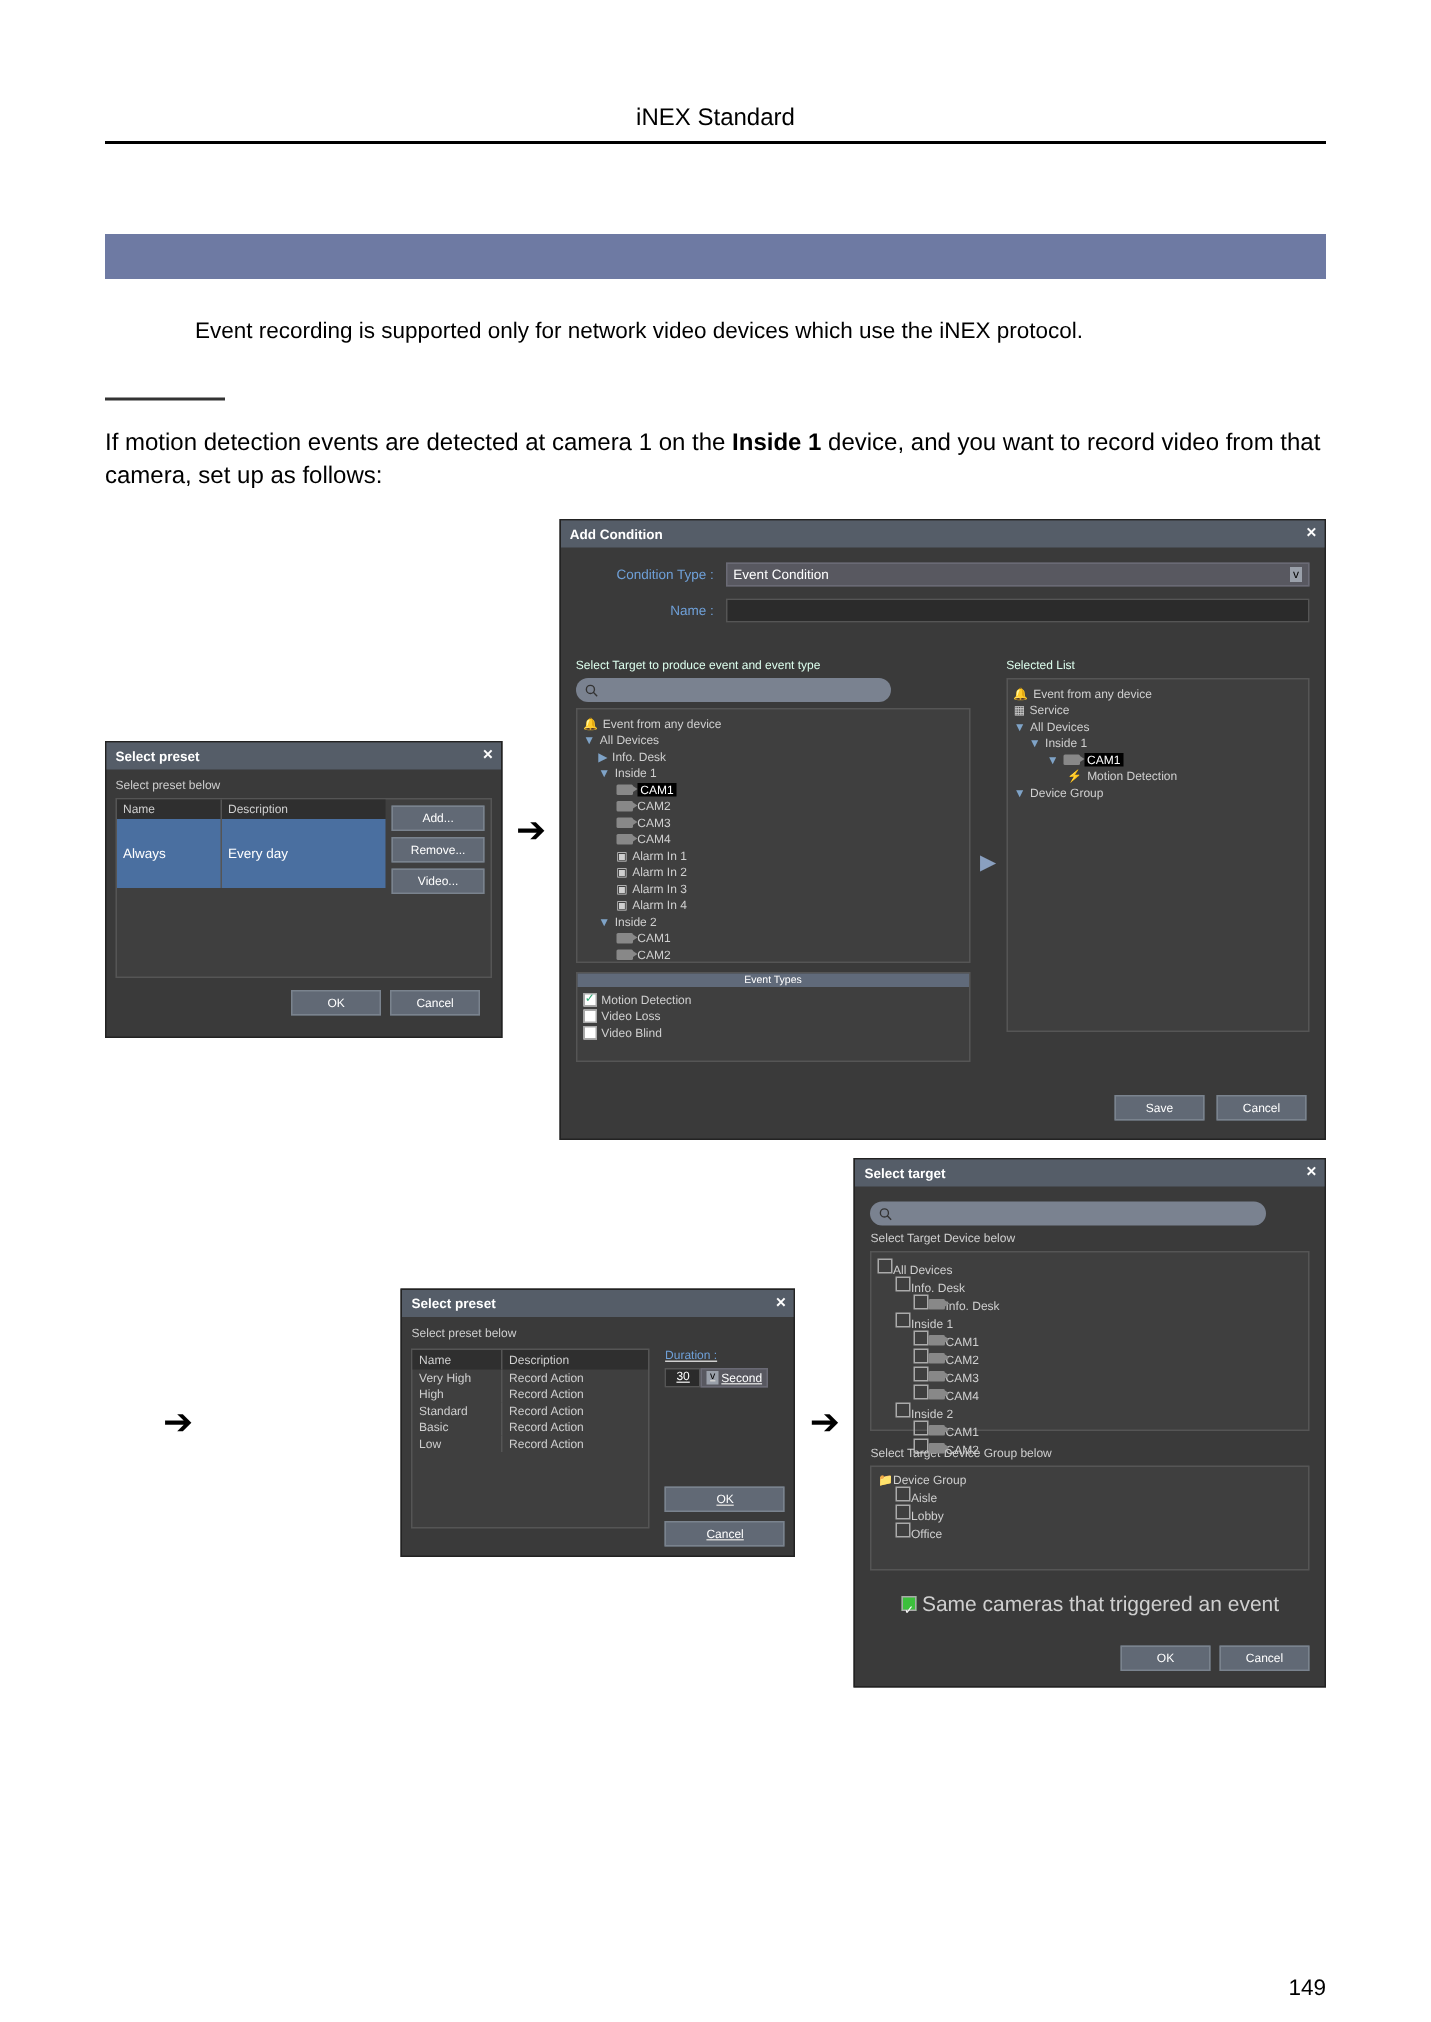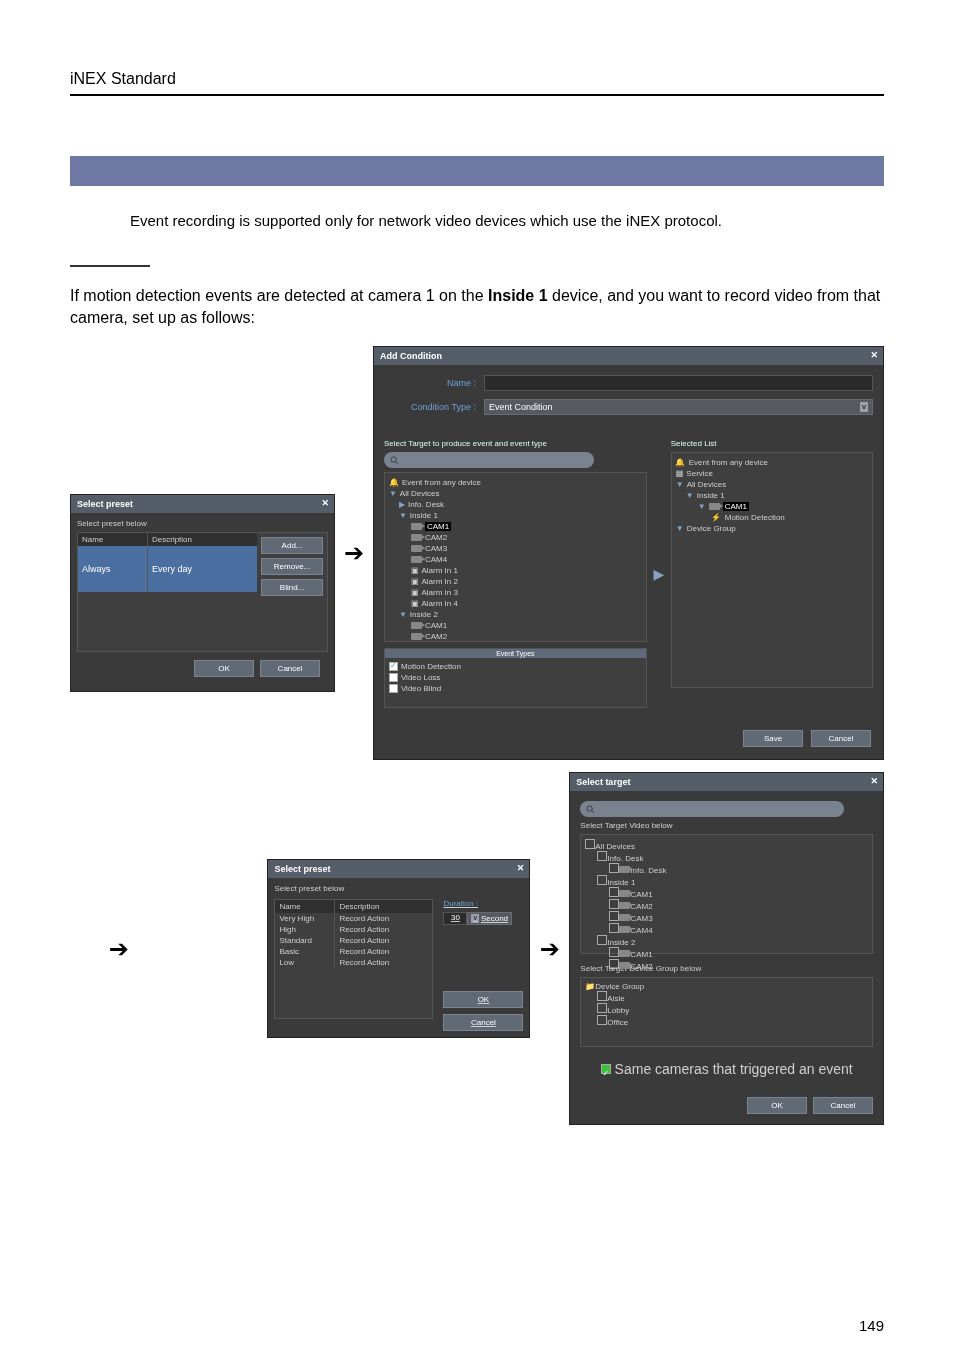--- a/index.html
+++ b/index.html
@@ -8,21 +8,21 @@
     height: 1348px;
     background: #fff;
     font-family: Arial, sans-serif;
     color: #000;
     position: relative;
   }
   .page {
     padding: 70px 70px 0 70px;
   }
   .header-right {
-    text-align: left;
+    text-align: center;
     font-size: 16px;
     margin-bottom: 6px;
   }
   .header-rule {
     border: none;
     border-top: 2px solid #000;
     margin-bottom: 60px;
   }
   .blue-bar {
     height: 30px;
@@ -226,48 +226,48 @@
               <div class="preset1-hdesc">Description</div>
             </div>
             <div class="preset1-datarow">
               <div class="preset1-hname">Always</div>
               <div class="preset1-hdesc">Every day</div>
             </div>
           </div>
           <div class="preset1-btns">
             <div class="btn">Add...</div>
             <div class="btn">Remove...</div>
-            <div class="btn">Blind...</div>
+            <div class="btn">Video...</div>
           </div>
         </div>
         <div class="preset1-bottom">
           <div class="btn" style="width:60px">OK</div>
           <div class="btn" style="width:60px">Cancel</div>
         </div>
       </div>
     </div>
 
     <div class="arrow">➔</div>
 
     <div class="dlg addcond">
       <div class="dlg-title">
         <span>Add Condition</span>
         <span class="x">✕</span>
       </div>
       <div class="addcond-body">
-        <div class="addcond-field">
-          <div class="addcond-label">Name :</div>
-          <div class="addcond-input"></div>
-        </div>
         <div class="addcond-field">
           <div class="addcond-label">Condition Type :</div>
           <div class="addcond-select">
             <span>Event Condition</span>
             <span class="caret">v</span>
           </div>
+        </div>
+        <div class="addcond-field">
+          <div class="addcond-label">Name :</div>
+          <div class="addcond-input"></div>
         </div>
 
         <div class="addcond-cols">
           <div class="addcond-col1">
             <div class="addcond-colhead">Select Target to produce event and event type</div>
             <div class="addcond-search">
               <svg viewBox="0 0 10 10">
                   <circle cx="4" cy="4" r="3" fill="none" stroke="#333"></circle>
                   <line x1="6" y1="6" x2="9" y2="9" stroke="#333"></line>
                 </svg>
@@ -456,21 +456,21 @@
         <span>Select target</span>
         <span class="x">✕</span>
       </div>
       <div class="seltarget-body">
         <div class="addcond-search" style="width:90%">
           <svg viewBox="0 0 10 10">
               <circle cx="4" cy="4" r="3" fill="none" stroke="#333"></circle>
               <line x1="6" y1="6" x2="9" y2="9" stroke="#333"></line>
             </svg>
         </div>
-        <div style="font-size:8px">Select Target Video below</div>
+        <div style="font-size:8px">Select Target Device below</div>
         <div class="seltarget-tree">
           <div class="item"><span class="chk2"></span><span>All Devices</span></div>
           <div class="item" style="padding-left:12px"><span class="chk2"></span><span>Info. Desk</span></div>
           <div class="item" style="padding-left:24px"><span class="chk2"></span><span class="cam-icon"></span><span>Info. Desk</span></div>
           <div class="item" style="padding-left:12px"><span class="chk2"></span><span>Inside 1</span></div>
           <div class="item" style="padding-left:24px"><span class="chk2"></span><span class="cam-icon"></span><span>CAM1</span></div>
           <div class="item" style="padding-left:24px"><span class="chk2"></span><span class="cam-icon"></span><span>CAM2</span></div>
           <div class="item" style="padding-left:24px"><span class="chk2"></span><span class="cam-icon"></span><span>CAM3</span></div>
           <div class="item" style="padding-left:24px"><span class="chk2"></span><span class="cam-icon"></span><span>CAM4</span></div>
           <div class="item" style="padding-left:12px"><span class="chk2"></span><span>Inside 2</span></div>

